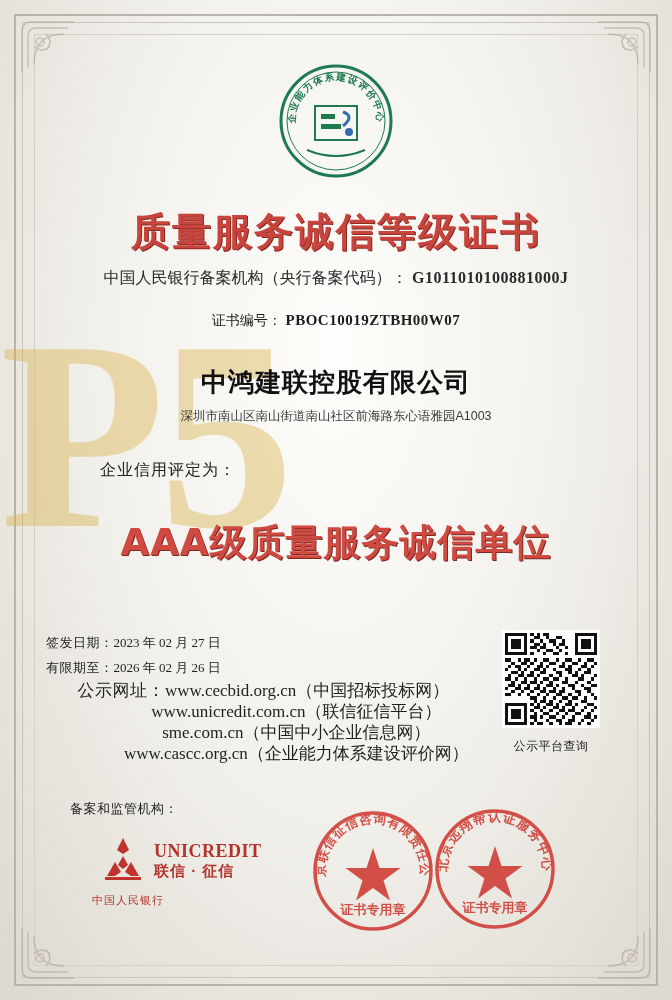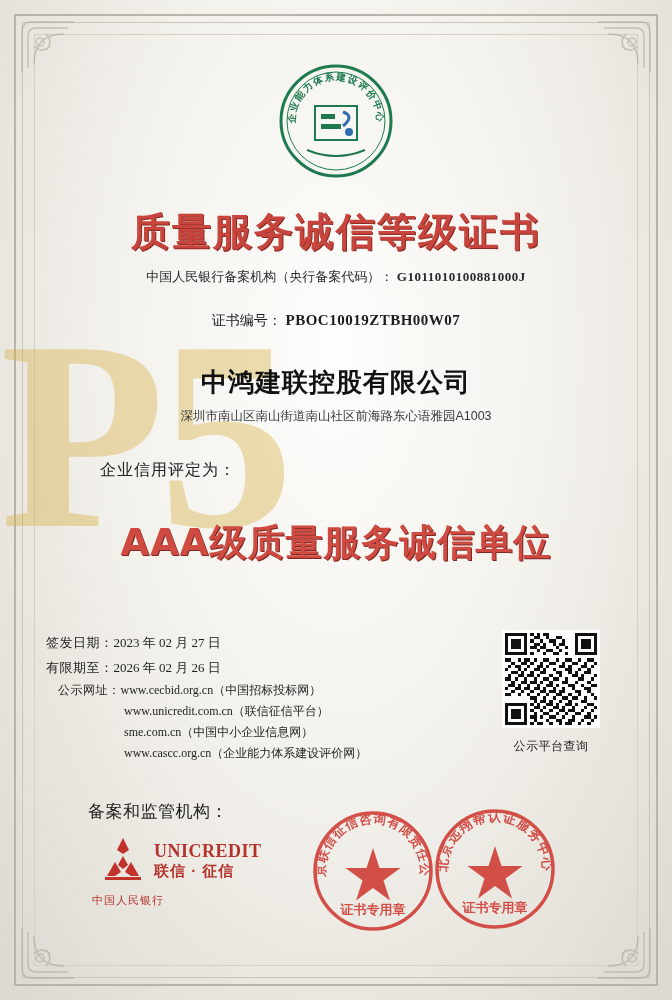--- a/index.html
+++ b/index.html
@@ -65,21 +65,21 @@
     font-family:"DejaVu Sans", sans-serif;
     font-weight:700;
     font-size:39px;
     letter-spacing:2px;
     color:#c8453d;
     text-shadow:1px 1px 0 #8d2a25;
   }
   .subtitle{
     position:absolute;left:0;right:0;top:268px;
     text-align:center;
-    font-size:13px;
+    font-size:16px;
     color:#2a2a2a;
   }
   .subtitle .code{font-family:"Liberation Serif", serif;font-weight:700;letter-spacing:.5px;}
   .certno{
     position:absolute;left:0;right:0;top:312px;
     text-align:center;
     font-size:14px;color:#1d1d1d;
   }
   .certno .val{font-family:"Liberation Serif", serif;font-weight:700;font-size:15px;letter-spacing:.5px;}
   .company{
@@ -113,40 +113,40 @@
     text-shadow:1px 1px 0 #7e2723;
   }
   .meta{
     position:absolute;left:46px;top:630px;
     font-size:13px;color:#1f1f1f;line-height:25px;
   }
   .meta .k{letter-spacing:.5px;}
   .meta .num{font-family:"Liberation Serif", serif;}
   .sites{
     position:absolute;left:58px;top:680px;
-    font-size:12px;color:#1f1f1f;line-height:21px;
+    font-size:17px;color:#1f1f1f;line-height:21px;text-align:center;
   }
   .sites .lbl{letter-spacing:.5px;}
   .sites .u{font-family:"Liberation Serif", serif;}
   .qr-wrap{
     position:absolute;right:72px;top:630px;
     text-align:center;
   }
   .qr{
     width:92px;height:92px;
     background:#fff;
     padding:3px;
     box-sizing:content-box;
   }
   .qr-cap{
     margin-top:6px;font-size:12px;color:#222;letter-spacing:.5px;
   }
   .filing-label{
-    position:absolute;left:88px;top:800px;
-    font-size:17px;color:#1f1f1f;letter-spacing:.5px;
+    position:absolute;left:70px;top:800px;
+    font-size:13px;color:#1f1f1f;letter-spacing:.5px;
   }
   .unicredit{
     position:absolute;left:95px;top:832px;
     display:flex;align-items:center;gap:3px;
   }
   .uc-text{line-height:1.15;}
   .uc-en{font-family:"Liberation Serif", serif;font-weight:700;font-size:18px;color:#b4332c;letter-spacing:.5px;}
   .uc-cn{font-size:15px;color:#b4332c;font-weight:700;letter-spacing:1px;}
   .pboc-cn{
     position:absolute;left:92px;top:893px;

